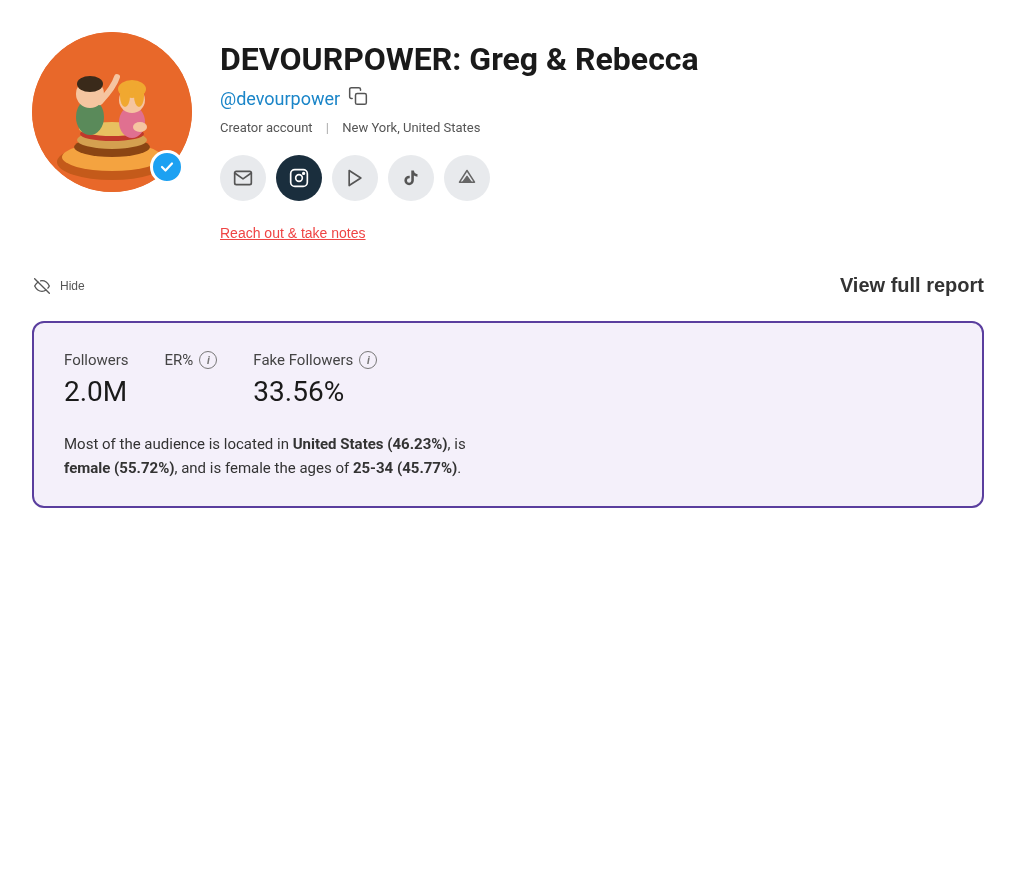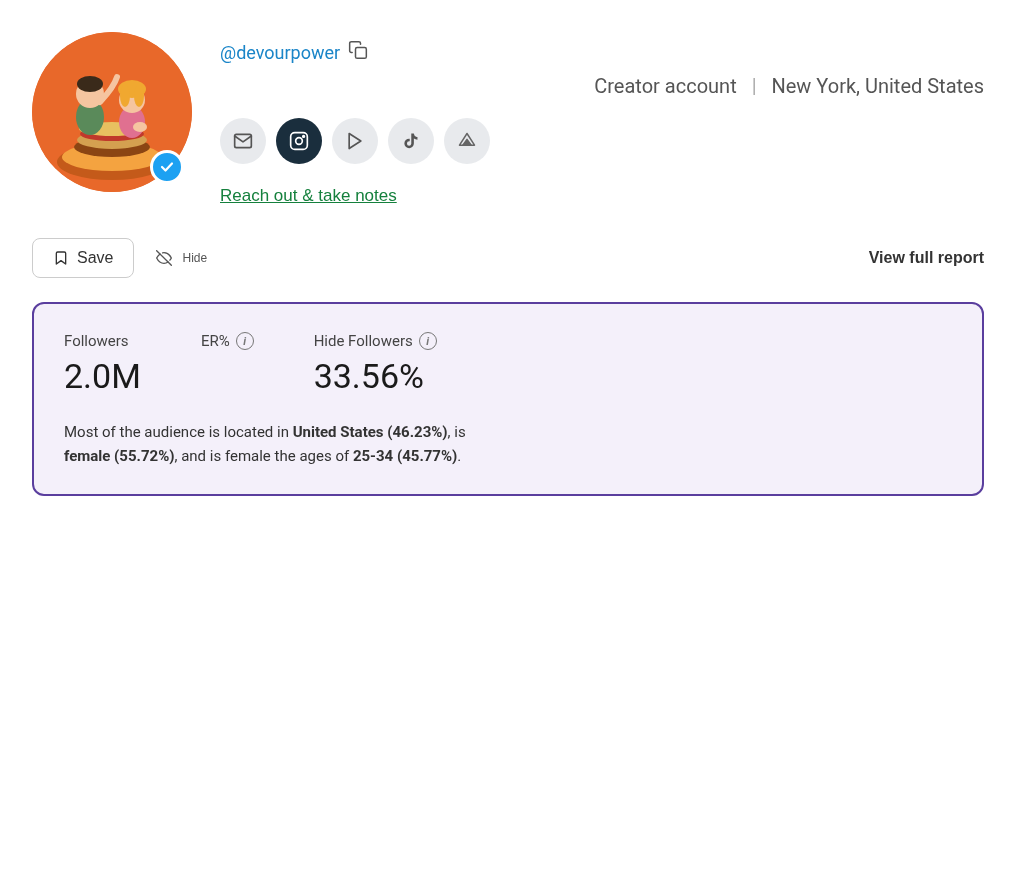--- a/index.html
+++ b/index.html
@@ -66,23 +66,22 @@
     }
 
     .copy-icon {
       color: #555;
       font-size: 18px;
       cursor: pointer;
     }
 
     .profile-meta {
       color: #555;
-      font-size: 20px;
+      font-size: 13px;
       margin-bottom: 20px;
-      text-align: right;
     }
 
     .profile-meta .separator {
       margin: 0 10px;
       color: #aaa;
     }
 
     .social-icons {
       display: flex;
       gap: 10px;
@@ -102,22 +101,22 @@
       background: #e8eaed;
       color: #444;
     }
 
     .social-btn.instagram {
       background: #1a2e3d;
       color: #fff;
     }
 
     .reach-out-link {
-      color: #15803d;
-      font-size: 17px;
+      color: #ef4444;
+      font-size: 14px;
       text-decoration: underline;
       cursor: pointer;
       background: none;
       border: none;
       padding: 0;
     }
 
     .action-bar {
       display: flex;
       align-items: center;
@@ -155,35 +154,35 @@
       cursor: pointer;
       font-size: 12px;
       color: #555;
       font-weight: 500;
     }
 
     .view-report-btn {
       background: none;
       border: none;
       cursor: pointer;
-      font-size: 16px;
+      font-size: 20px;
       color: #333;
       font-weight: 600;
     }
 
     .stats-card {
       border: 2px solid #5a3e9e;
       border-radius: 12px;
       background: #f4f0fa;
       padding: 28px 30px 26px;
     }
 
     .stats-row {
       display: flex;
-      gap: 60px;
+      gap: 36px;
       margin-bottom: 24px;
     }
 
     .stat-item {
       display: flex;
       flex-direction: column;
       gap: 6px;
     }
 
     .stat-label {
@@ -204,21 +203,21 @@
       justify-content: center;
       font-size: 11px;
       color: #777;
       font-style: italic;
       font-weight: 700;
       cursor: pointer;
       flex-shrink: 0;
     }
 
     .stat-value {
-      font-size: 34px;
+      font-size: 28px;
       font-weight: 400;
       color: #1a1a1a;
     }
 
     .audience-text {
       font-size: 15px;
       color: #333;
       line-height: 1.6;
       margin-top: 20px;
     }
@@ -272,20 +271,21 @@
       </svg>
     </div>
     <div class="verified-badge">
       <svg width="16" height="16" viewBox="0 0 16 16" fill="none">
         <path d="M3 8 L6.5 11.5 L13 4.5" stroke="white" stroke-width="2.2" stroke-linecap="round" stroke-linejoin="round"></path>
       </svg>
     </div>
   </div>
 
   <div class="profile-info">
+    <div class="profile-name">DEVOURPOWER: Greg &amp; Rebecca</div>
 
     <div class="profile-handle-row">
       <a class="profile-handle" href="#">@devourpower</a>
       <span class="copy-icon" title="Copy">
         <svg width="20" height="20" viewBox="0 0 24 24" fill="none" stroke="#555" stroke-width="1.8" stroke-linecap="round" stroke-linejoin="round">
           <rect x="9" y="9" width="13" height="13" rx="2" ry="2"></rect>
           <path d="M5 15H4a2 2 0 0 1-2-2V4a2 2 0 0 1 2-2h9a2 2 0 0 1 2 2v1"></path>
         </svg>
       </span>
     </div>
@@ -327,26 +327,20 @@
         </svg>
       </button>
     </div>
 
     <button class="reach-out-link">Reach out &amp; take notes</button>
   </div>
 </div>
 
 <div class="action-bar">
   <div class="action-left">
-    <button class="save-btn">
-      <svg width="16" height="18" viewBox="0 0 24 24" fill="none" stroke="#333" stroke-width="2" stroke-linecap="round" stroke-linejoin="round">
-        <path d="M19 21l-7-5-7 5V5a2 2 0 0 1 2-2h10a2 2 0 0 1 2 2z"></path>
-      </svg>
-      <span>Save</span>
-    </button>
     <button class="hide-btn">
       <svg width="20" height="16" viewBox="0 0 24 24" fill="none" stroke="#555" stroke-width="2" stroke-linecap="round" stroke-linejoin="round">
         <path d="M17.94 17.94A10.07 10.07 0 0 1 12 20c-7 0-11-8-11-8a18.45 18.45 0 0 1 5.06-5.94"></path>
         <path d="M9.9 4.24A9.12 9.12 0 0 1 12 4c7 0 11 8 11 8a18.5 18.5 0 0 1-2.16 3.19"></path>
         <line x1="1" y1="1" x2="23" y2="23"></line>
       </svg>
       <span>Hide</span>
     </button>
   </div>
   <button class="view-report-btn">View full report</button>
@@ -363,21 +357,21 @@
 
     <div class="stat-item">
       <div class="stat-label">
         <span>ER%</span>
         <span class="info-icon">i</span>
       </div>
     </div>
 
     <div class="stat-item">
       <div class="stat-label">
-        <span>Hide Followers</span>
+        <span>Fake Followers</span>
         <span class="info-icon">i</span>
       </div>
       <div class="stat-value">33.56%</div>
     </div>
   </div>
 
   <div class="audience-text">
     <span>Most of the audience is located in </span><strong>United States (46.23%)</strong><span>, is</span>
     <br>
     <strong>female (55.72%)</strong><span>, and is female the ages of </span><strong>25-34 (45.77%)</strong><span>.</span>

